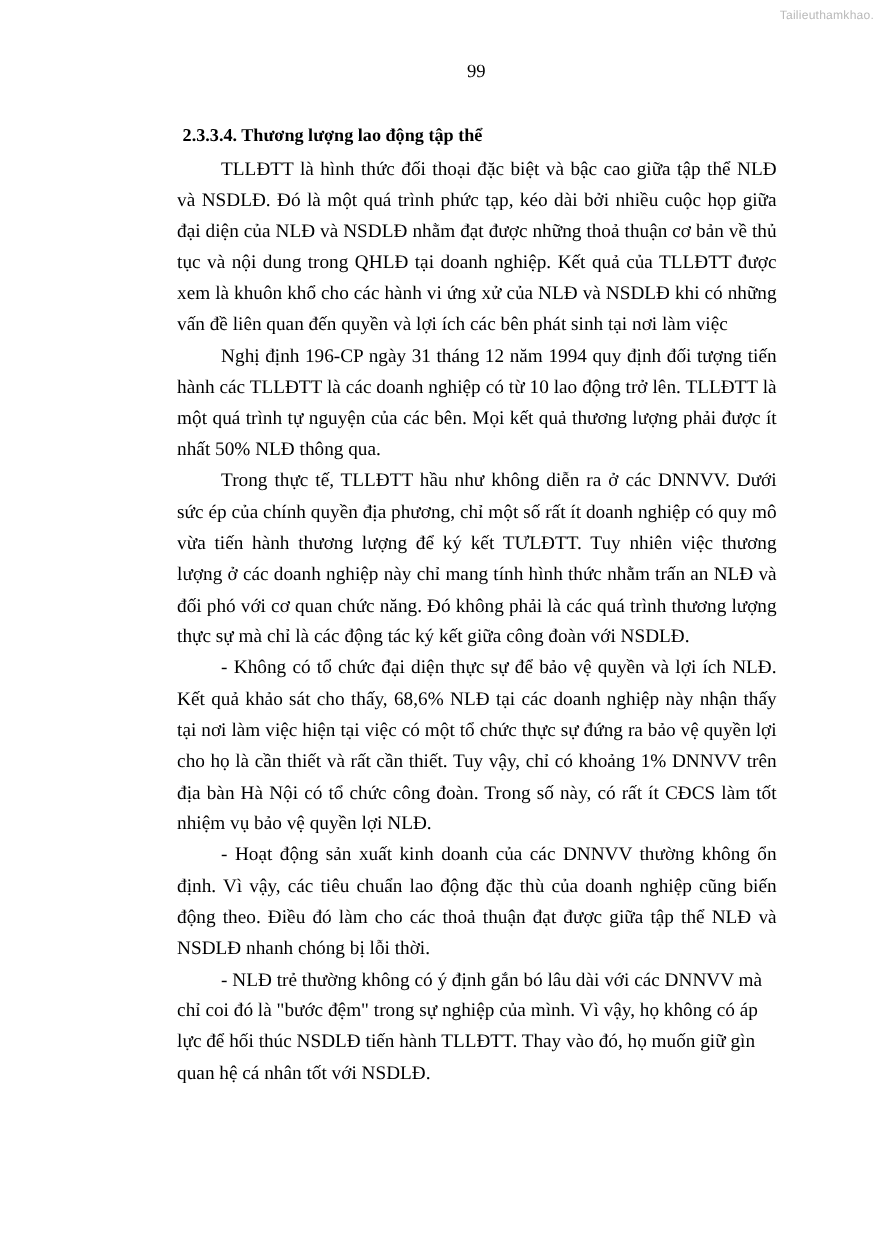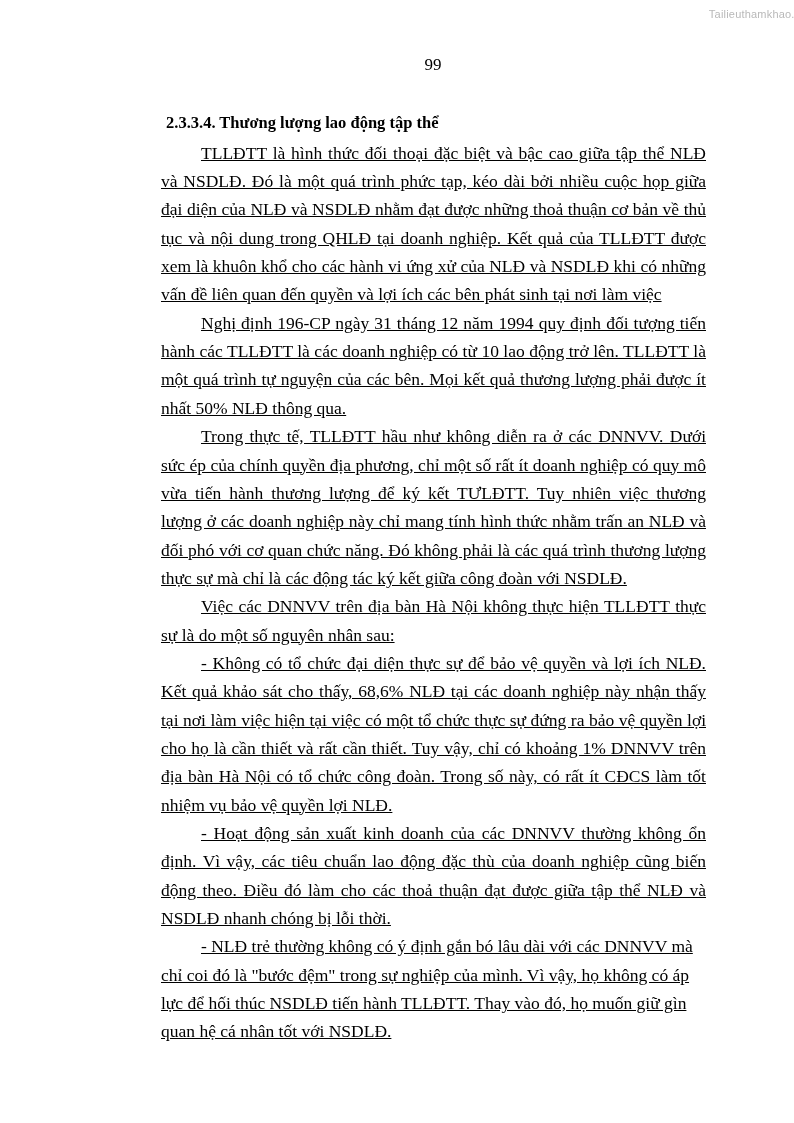--- a/index.html
+++ b/index.html
@@ -55,21 +55,20 @@
     font-weight: bold;
     font-size: 16.5px;
     margin: 0 0 2px 0;
     text-align: left;
     text-indent: 5px;
   }
   p.para {
     margin: 0;
     text-indent: 40px;
     text-align: justify;
-    text-decoration: underline;
   }
   p.para:last-child {
     text-align: left;
   }
 </style>
 </head>
 <body>
 
 <div class="page">
 
@@ -77,20 +76,19 @@
 
   <div class="page-number">99</div>
 
   <div class="content">
 
     <p class="heading">2.3.3.4. Thương lượng lao động tập thể</p>
 
     <p class="para">TLLĐTT là hình thức đối thoại đặc biệt và bậc cao giữa tập thể NLĐ và NSDLĐ.  Đó là một quá trình phức tạp, kéo dài bởi nhiều cuộc họp giữa đại diện của NLĐ và NSDLĐ nhằm đạt được những thoả thuận cơ bản về thủ tục và nội dung trong QHLĐ tại doanh nghiệp. Kết quả của TLLĐTT  được xem là khuôn khổ cho các hành vi ứng xử của NLĐ và NSDLĐ khi có những vấn đề liên quan đến quyền và lợi ích các bên phát sinh tại nơi làm việc</p>
     <p class="para">Nghị định 196-CP ngày 31 tháng 12 năm 1994 quy định đối tượng tiến hành các TLLĐTT là các doanh nghiệp có từ 10 lao động trở lên. TLLĐTT là một quá trình tự nguyện của các bên. Mọi kết quả thương lượng phải được ít nhất 50% NLĐ thông qua.</p>
     <p class="para">Trong thực tế, TLLĐTT hầu như không diễn ra ở các DNNVV. Dưới sức ép của chính quyền địa phương, chỉ một số rất ít doanh nghiệp có quy mô vừa tiến hành thương lượng để ký kết TƯLĐTT. Tuy nhiên việc thương lượng ở các doanh nghiệp này chỉ mang tính hình thức nhằm trấn an NLĐ và đối phó với cơ quan chức năng. Đó không phải là các quá trình thương lượng thực sự mà chỉ là các động tác ký kết giữa công đoàn với NSDLĐ.</p>
-    <p class="para">Việc các DNNVV trên địa bàn Hà Nội không thực hiện TLLĐTT thực sự là do một số nguyên nhân sau:</p>
     <p class="para">- Không có tổ chức đại diện thực sự để bảo vệ quyền và lợi ích NLĐ. Kết quả khảo sát cho thấy, 68,6% NLĐ tại các doanh nghiệp này nhận thấy tại nơi làm việc hiện tại việc có một tổ chức thực sự đứng ra bảo vệ quyền lợi cho họ là cần thiết và rất cần thiết. Tuy vậy, chỉ có khoảng 1% DNNVV trên địa bàn Hà Nội có tổ chức công đoàn. Trong số này, có rất ít CĐCS  làm tốt nhiệm vụ bảo vệ quyền lợi NLĐ.</p>
     <p class="para">- Hoạt động sản xuất kinh doanh của các DNNVV thường không ổn định. Vì vậy, các tiêu chuẩn lao động đặc thù của doanh nghiệp cũng biến động theo. Điều đó làm cho các thoả thuận đạt được giữa tập thể NLĐ và NSDLĐ nhanh chóng bị lỗi thời.</p>
     <p class="para">- NLĐ trẻ thường không có ý định gắn bó lâu dài với các DNNVV mà chỉ coi đó là "bước đệm" trong sự nghiệp của mình. Vì vậy, họ không có áp lực để hối thúc NSDLĐ tiến hành TLLĐTT. Thay vào đó, họ muốn giữ gìn quan hệ cá nhân tốt với NSDLĐ.</p>
 
   </div>
 
 </div>
 
 </body></html>

